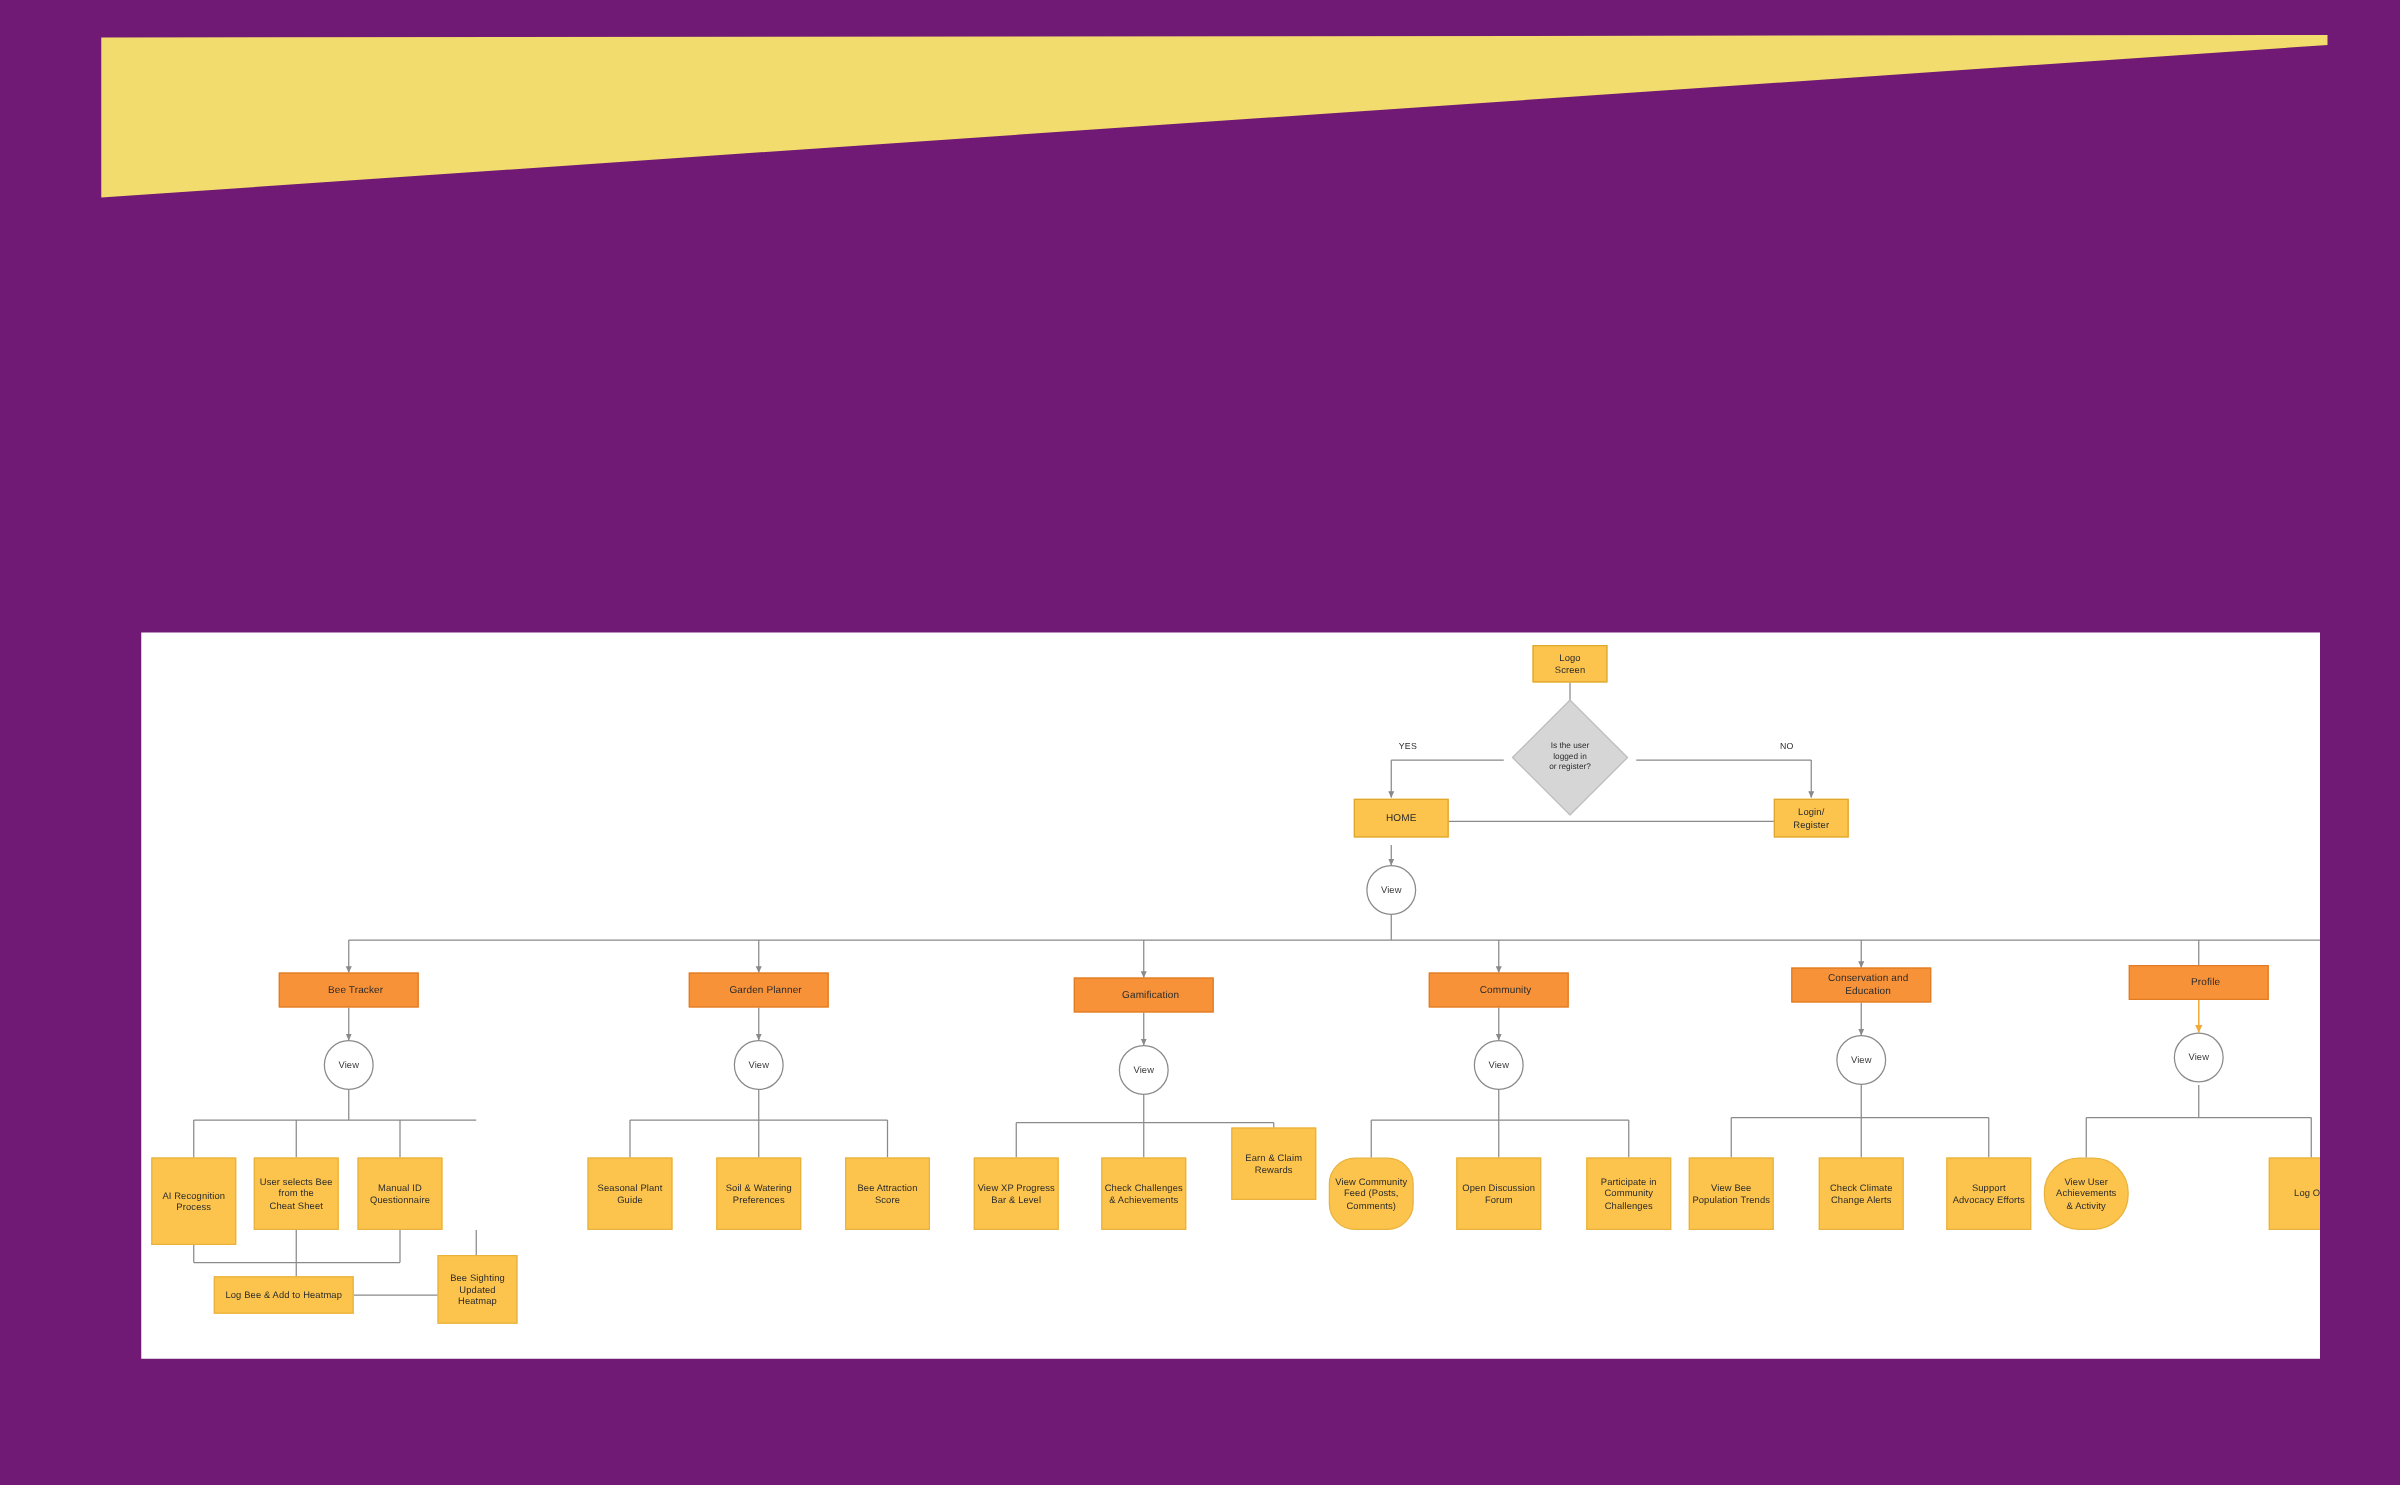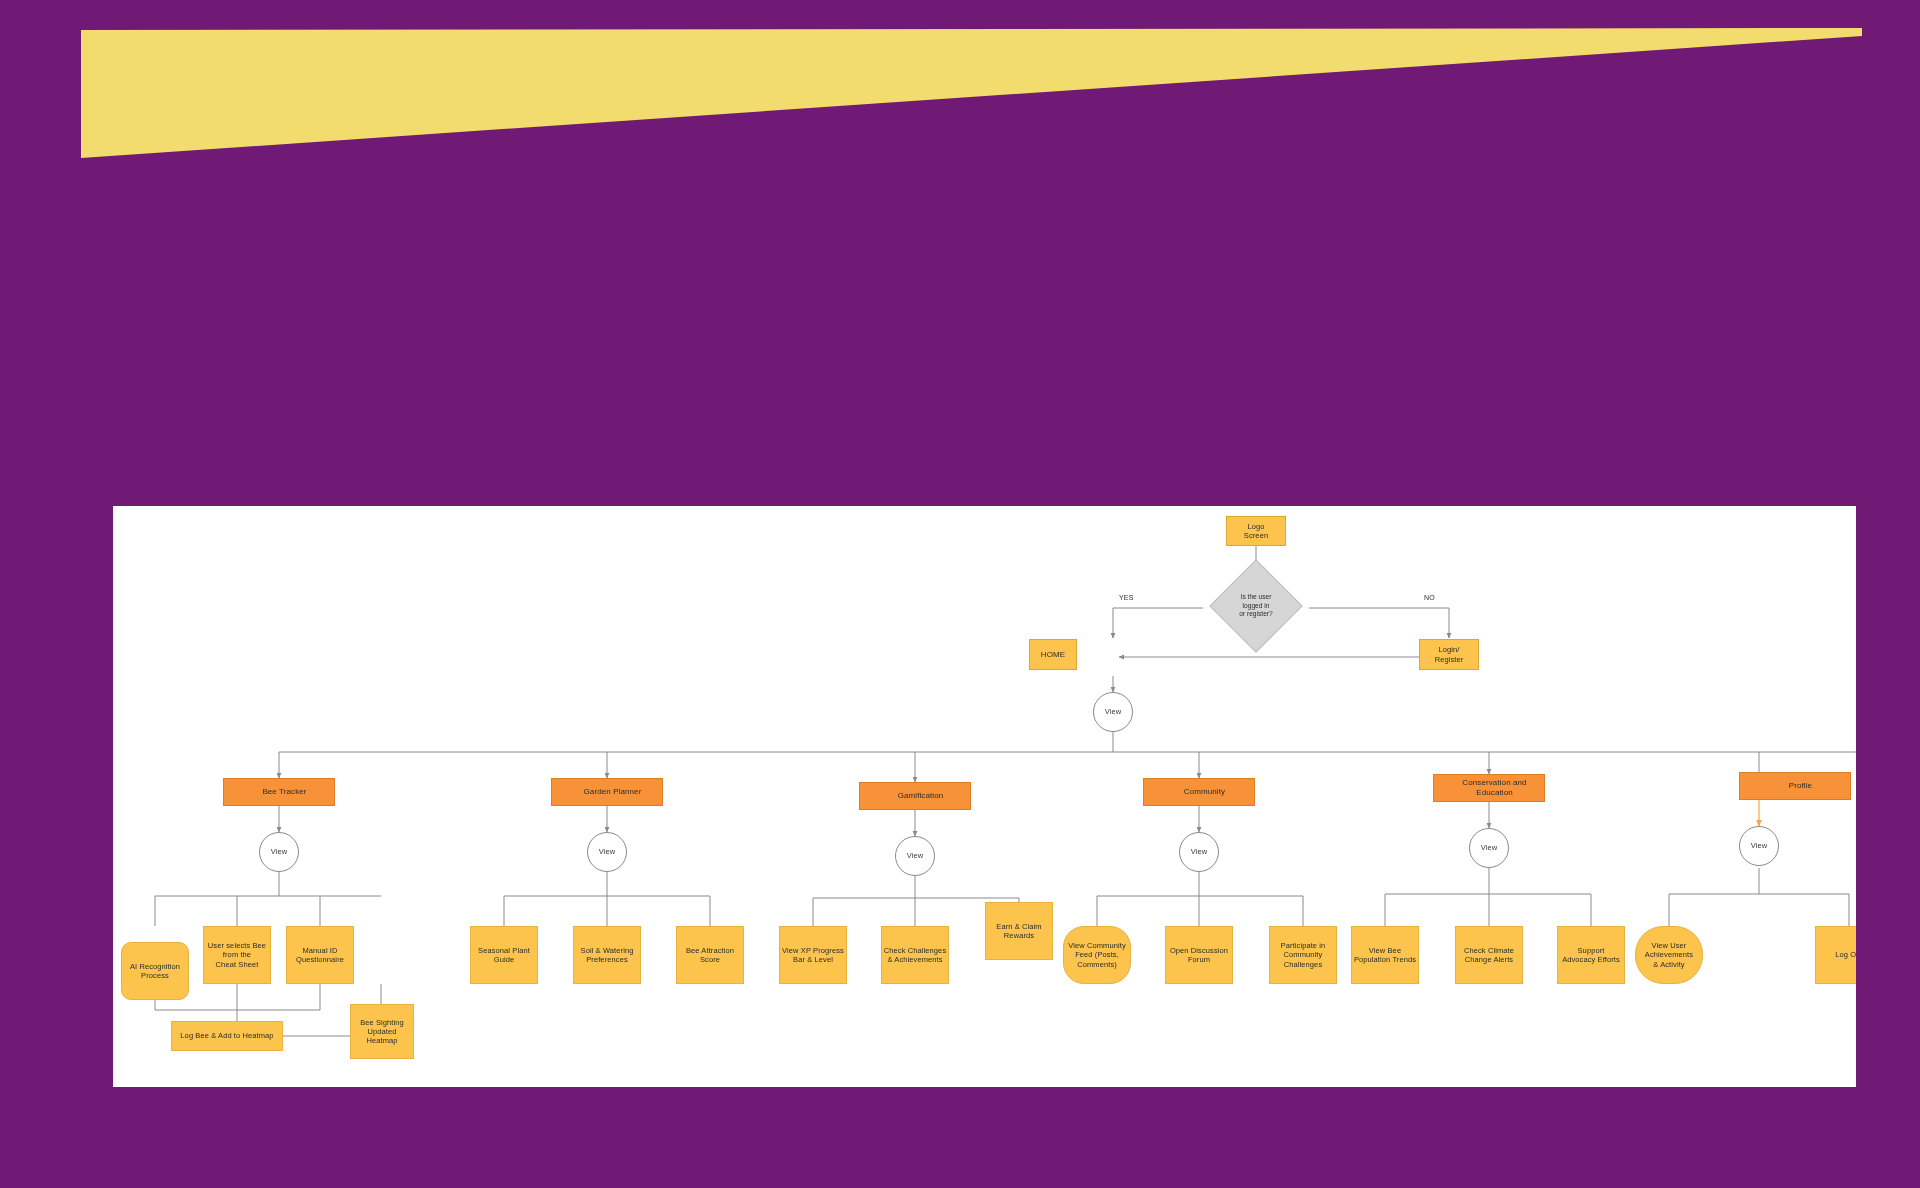--- a/index.html
+++ b/index.html
@@ -223,44 +223,44 @@
 logged in
 or register?</div>
     </div>
 
     <div class="edge-label" style="left:1006px; top:88px;">YES</div>
     <div class="edge-label" style="left:1311px; top:88px;">NO</div>
 
     <div class="node n-start" style="left:1306px; top:133px; width:60px; height:31px;">Login/
 Register</div>
 
-    <div class="node n-home" style="left:916px; top:133px; width:48px; height:31px;">HOME</div>
+    <div class="node n-home" style="left:970px; top:133px; width:76px; height:31px;">HOME</div>
 
     <div class="node n-circle" style="left:980px; top:186px; width:40px; height:40px;">View</div>
 
     <div class="node n-cat" style="left:110px; top:272px; width:112px; height:28px;">Bee Tracker</div>
     <div class="node n-circle" style="left:146px; top:326px; width:40px; height:40px;">View</div>
 
     <div class="node n-cat" style="left:438px; top:272px; width:112px; height:28px;">Garden Planner</div>
     <div class="node n-circle" style="left:474px; top:326px; width:40px; height:40px;">View</div>
 
     <div class="node n-cat" style="left:746px; top:276px; width:112px; height:28px;">Gamification</div>
     <div class="node n-circle" style="left:782px; top:330px; width:40px; height:40px;">View</div>
 
     <div class="node n-cat" style="left:1030px; top:272px; width:112px; height:28px;">Community</div>
     <div class="node n-circle" style="left:1066px; top:326px; width:40px; height:40px;">View</div>
 
     <div class="node n-cat" style="left:1320px; top:268px; width:112px; height:28px;">Conservation and
 Education</div>
     <div class="node n-circle" style="left:1356px; top:322px; width:40px; height:40px;">View</div>
 
-    <div class="node n-cat" style="left:1590px; top:266px; width:112px; height:28px;margin-left:36px;">Profile</div>
+    <div class="node n-cat" style="left:1590px; top:266px; width:112px; height:28px;">Profile</div>
     <div class="node n-circle" style="left:1626px; top:320px; width:40px; height:40px;">View</div>
 
-    <div class="node n-leaf" style="left:8px; top:436px; width:68px; height:58px;border-radius:10px;">AI Recognition
+    <div class="node n-leaf" style="left:8px; top:420px; width:68px; height:70px;">AI Recognition
 Process</div>
     <div class="node n-leaf" style="left:90px; top:420px; width:68px; height:58px;">User selects Bee
 from the
 Cheat Sheet</div>
     <div class="node n-leaf" style="left:173px; top:420px; width:68px; height:58px;">Manual ID
 Questionnaire</div>
     <div class="node n-leaf" style="left:58px; top:515px; width:112px; height:30px;">Log Bee &amp; Add to Heatmap</div>
     <div class="node n-leaf" style="left:237px; top:498px; width:64px; height:55px;">Bee Sighting
 Updated Heatmap</div>
 

